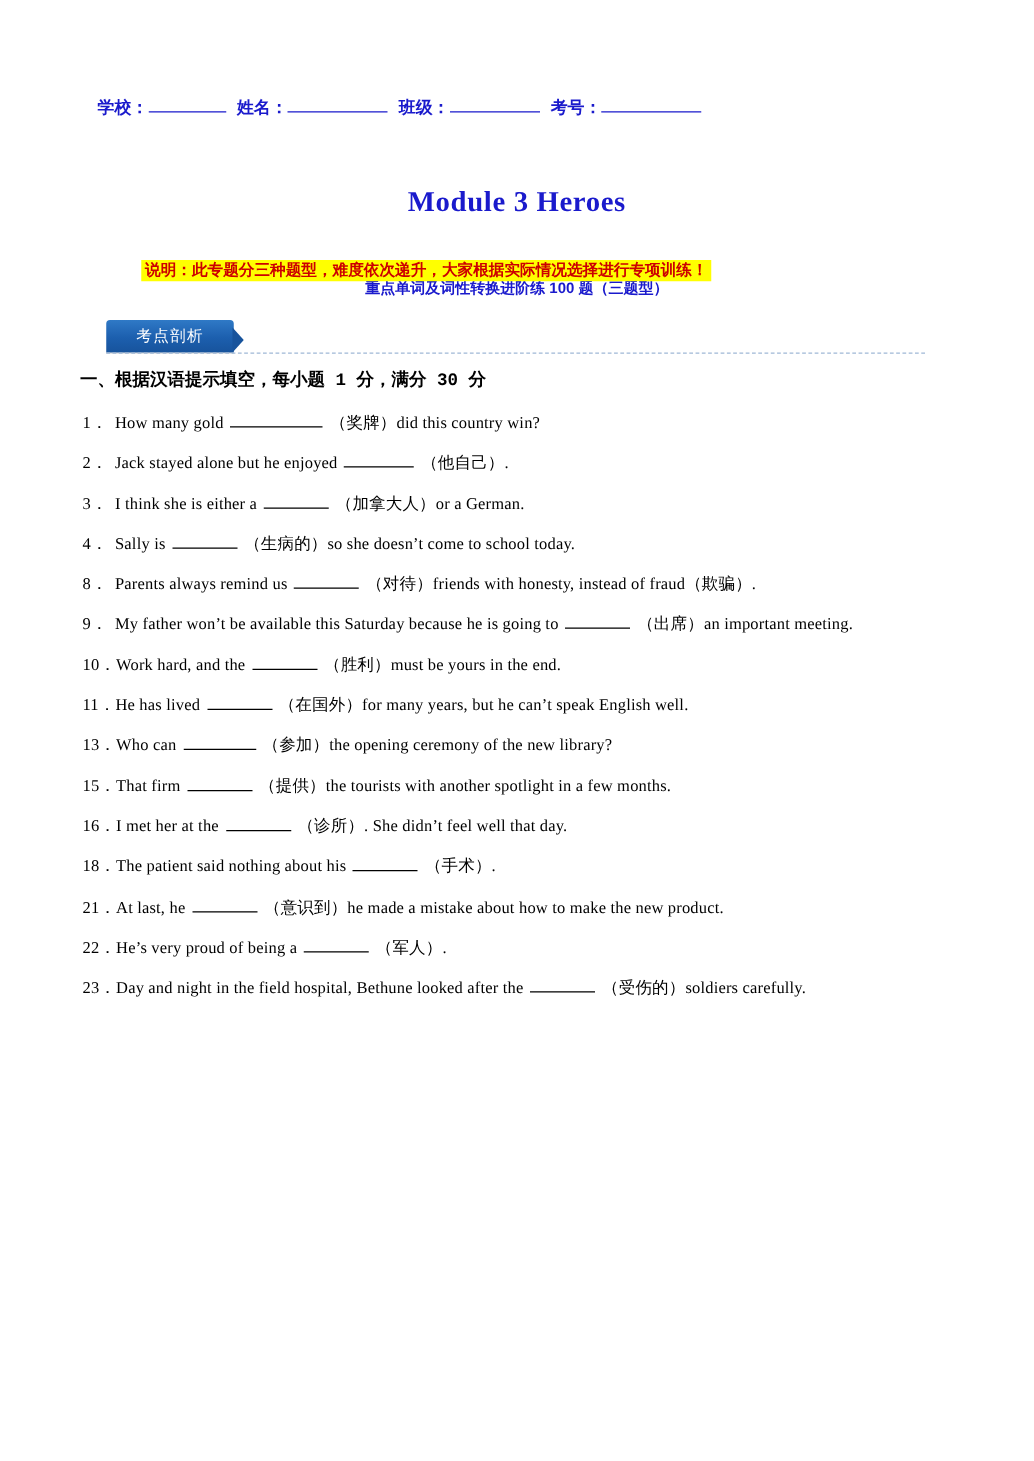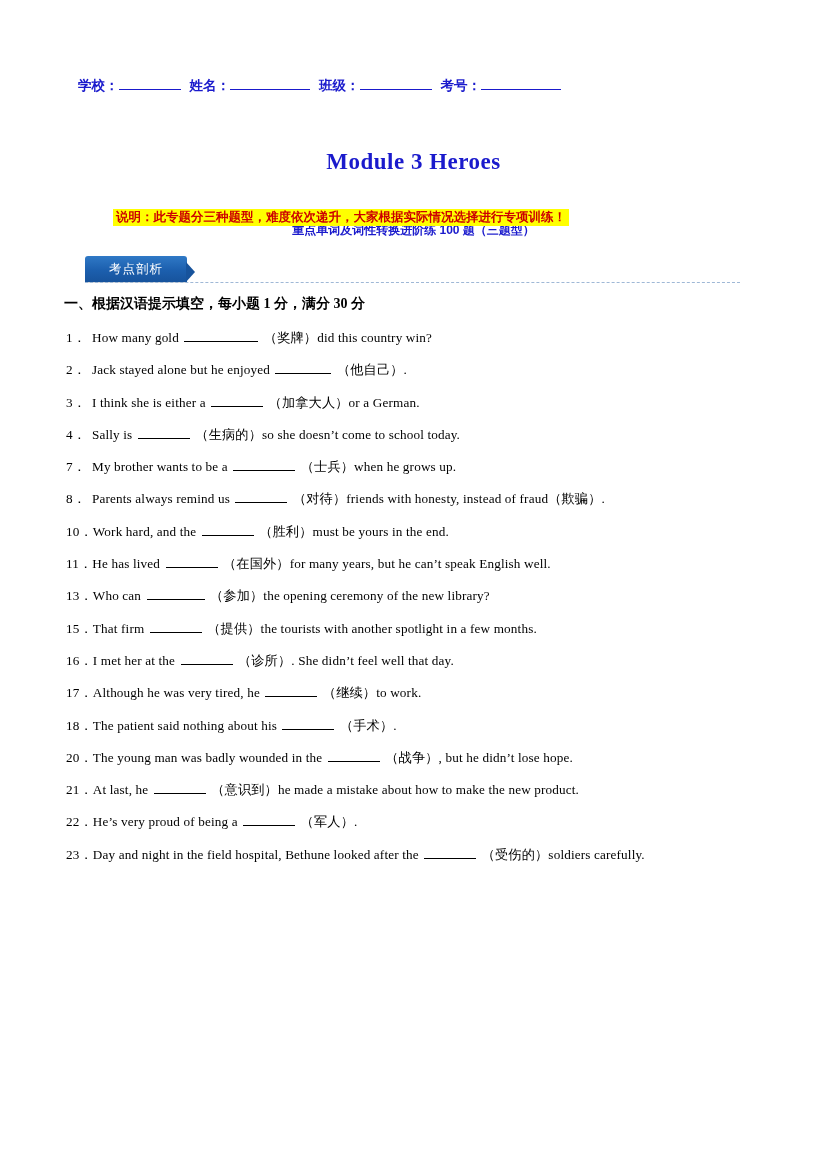--- a/index.html
+++ b/index.html
@@ -138,21 +138,21 @@
     top: 26px;
     width: 655px;
     border-bottom: 1px dashed #9fb8d6;
   }
 
   
   .sec-heading {
     position: absolute;
     left: 64px;
     top: 295px;
-    font-family: Liberation Serif, serif;
+    font-family: Liberation Mono, monospace;
     font-size: 14px;
     font-weight: bold;
     color: #000;
     letter-spacing: 0px;
   }
   .qlist {
     position: absolute;
     left: 66px;
     top: 322px;
     width: 700px;
@@ -199,28 +199,26 @@
     <div class="banner-rule"></div>
   </div>
 
   <div class="sec-heading">一、根据汉语提示填空，每小题 1 分，满分 30 分</div>
 
   <div class="qlist" id="qlist">
       <div class="qitem"><span class="qnum">1．</span><span>How many gold </span><span class="fill" style="width: 74px;"></span><span> （奖牌）did this country win?</span></div>
       <div class="qitem"><span class="qnum">2．</span><span>Jack stayed alone but he enjoyed </span><span class="fill" style="width: 56px;"></span><span> （他自己）.</span></div>
       <div class="qitem"><span class="qnum">3．</span><span>I think she is either a </span><span class="fill" style="width: 52px;"></span><span> （加拿大人）or a German.</span></div>
       <div class="qitem"><span class="qnum">4．</span><span>Sally is </span><span class="fill" style="width: 52px;"></span><span> （生病的）so she doesn’t come to school today.</span></div>
-      <div class="qitem"><span class="qnum">7．</span><span>My brother wants to be a </span><span class="fill" style="width: 62px;"></span><span> （士兵）when he grows up.</span></div>
       <div class="qitem"><span class="qnum">8．</span><span>Parents always remind us </span><span class="fill" style="width: 52px;"></span><span> （对待）friends with honesty, instead of fraud（欺骗）.</span></div>
+      <div class="qitem"><span class="qnum">9．</span><span>My father won’t be available this Saturday because he is going to </span><span class="fill" style="width: 52px;"></span><span> （出席）an important meeting.</span></div>
       <div class="qitem"><span class="qnum">10．</span><span>Work hard, and the </span><span class="fill" style="width: 52px;"></span><span> （胜利）must be yours in the end.</span></div>
       <div class="qitem"><span class="qnum">11．</span><span>He has lived </span><span class="fill" style="width: 52px;"></span><span> （在国外）for many years, but he can’t speak English well.</span></div>
       <div class="qitem"><span class="qnum">13．</span><span>Who can </span><span class="fill" style="width: 58px;"></span><span> （参加）the opening ceremony of the new library?</span></div>
       <div class="qitem"><span class="qnum">15．</span><span>That firm </span><span class="fill" style="width: 52px;"></span><span> （提供）the tourists with another spotlight in a few months.</span></div>
       <div class="qitem"><span class="qnum">16．</span><span>I met her at the </span><span class="fill" style="width: 52px;"></span><span> （诊所）. She didn’t feel well that day.</span></div>
-      <div class="qitem"><span class="qnum">17．</span><span>Although he was very tired, he </span><span class="fill" style="width: 52px;"></span><span> （继续）to work.</span></div>
       <div class="qitem"><span class="qnum">18．</span><span>The patient said nothing about his </span><span class="fill" style="width: 52px;"></span><span> （手术）.</span></div>
-      <div class="qitem"><span class="qnum">20．</span><span>The young man was badly wounded in the </span><span class="fill" style="width: 52px;"></span><span> （战争）, but he didn’t lose hope.</span></div>
       <div class="qitem"><span class="qnum">21．</span><span>At last, he </span><span class="fill" style="width: 52px;"></span><span> （意识到）he made a mistake about how to make the new product.</span></div>
       <div class="qitem"><span class="qnum">22．</span><span>He’s very proud of being a </span><span class="fill" style="width: 52px;"></span><span> （军人）.</span></div>
       <div class="qitem"><span class="qnum">23．</span><span>Day and night in the field hospital, Bethune looked after the </span><span class="fill" style="width: 52px;"></span><span> （受伤的）soldiers carefully.</span></div>
     </div>
 
 </div>
 
 </body></html>

